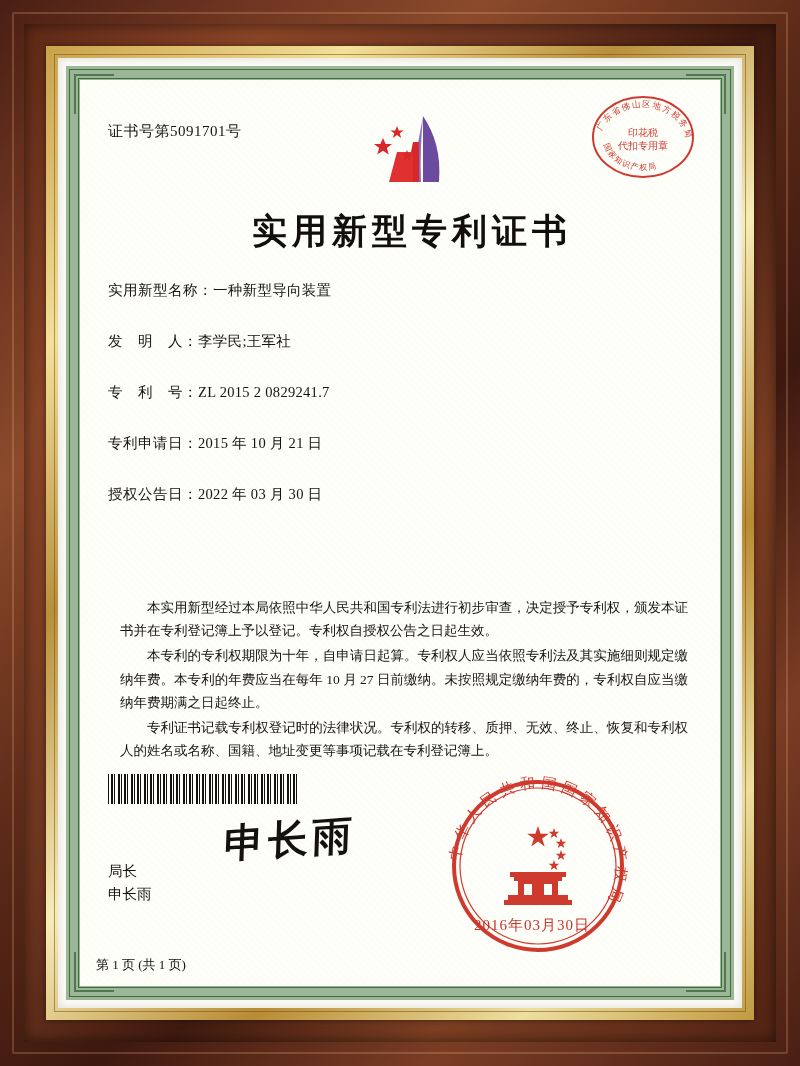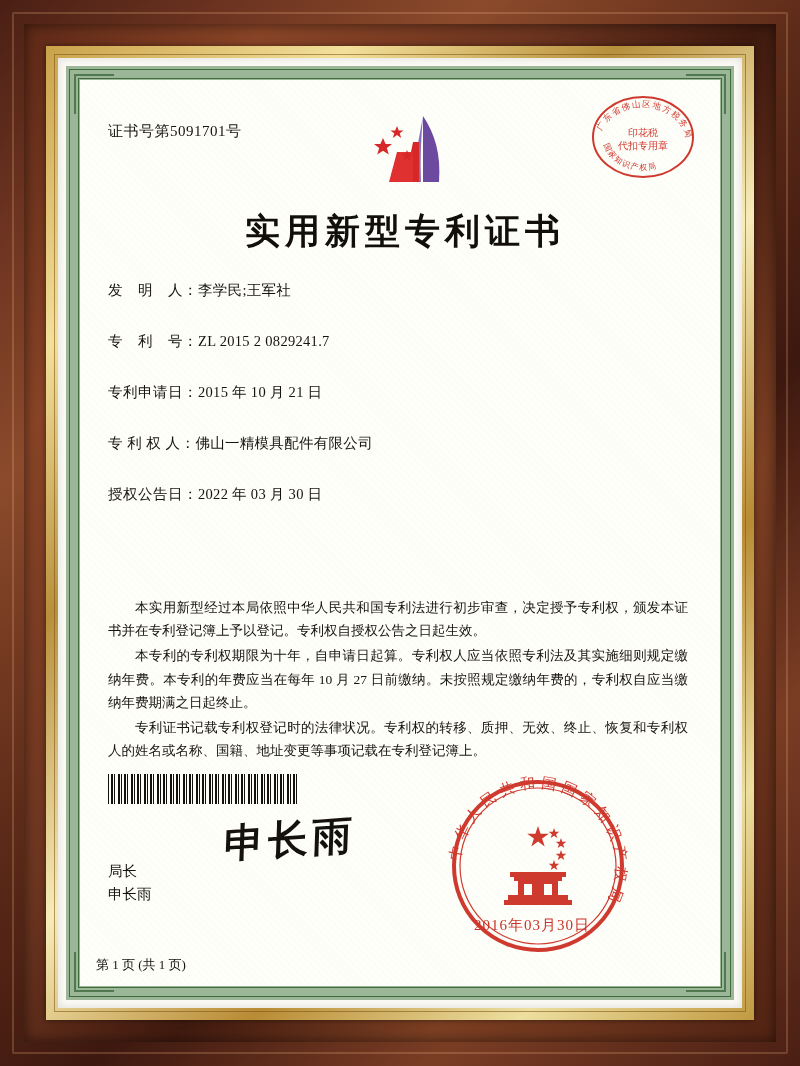--- a/index.html
+++ b/index.html
@@ -140,21 +140,21 @@
 
   
   .stamp-tr {
     position: absolute;
     right: 8px; top: 6px;
     width: 106px; height: 86px;
   }
 
   .title {
     position: absolute;
-    left: 5px; top: 120px;
+    left: 12px; top: 120px;
     width: 608px;
     text-align: center;
     font-size: 35px;
     font-weight: bold;
     letter-spacing: 5px;
     color: #120f0b;
     font-family: "DejaVu Serif", "Liberation Serif", serif;
   }
 
   .fields {
@@ -176,21 +176,21 @@
     position: absolute;
     left: 12px; top: 508px;
     width: 580px;
   }
   .para {
     font-size: 13.5px;
     line-height: 1.72;
     text-indent: 2em;
     text-align: justify;
     color: #17130e;
-    margin: 0 0 2px 0;
+    margin: 0 0 2px 12px;
   }
 
   
   .barcode {
     position: absolute;
     left: 12px; top: 686px;
     width: 190px; height: 30px;
     background-image: repeating-linear-gradient(
       to right,
       #14110d 0px, #14110d 1px,
@@ -298,30 +298,30 @@
           </text>
           <text x="53" y="42" font-size="10" fill="#cf3a2f" text-anchor="middle" font-family="'Liberation Serif',serif">印花税</text>
           <text x="53" y="55" font-size="10" fill="#cf3a2f" text-anchor="middle" font-family="'Liberation Serif',serif">代扣专用章</text>
         </svg>
       </div>
 
       <div class="title">实用新型专利证书</div>
 
       <div class="fields">
         <div class="field">
+          <span class="lbl">实用新型名称：</span><span class="val">一种新型导向装置</span>
+        </div>
+        <div class="field">
           <span class="lbl">发　明　人：</span><span class="val">李学民;王军社</span>
         </div>
         <div class="field">
           <span class="lbl">专　利　号：</span><span class="val">ZL 2015 2 0829241.7</span>
         </div>
         <div class="field">
           <span class="lbl">专利申请日：</span><span class="val">2015 年 10 月 21 日</span>
-        </div>
-        <div class="field">
-          <span class="lbl">专 利 权 人：</span><span class="val">佛山一精模具配件有限公司</span>
         </div>
         <div class="field">
           <span class="lbl">授权公告日：</span><span class="val">2022 年 03 月 30 日</span>
         </div>
       </div>
 
       <div class="para-wrap">
         <p class="para">本实用新型经过本局依照中华人民共和国专利法进行初步审查，决定授予专利权，颁发本证书并在专利登记簿上予以登记。专利权自授权公告之日起生效。</p>
         <p class="para">本专利的专利权期限为十年，自申请日起算。专利权人应当依照专利法及其实施细则规定缴纳年费。本专利的年费应当在每年 10 月 27 日前缴纳。未按照规定缴纳年费的，专利权自应当缴纳年费期满之日起终止。</p>
         <p class="para">专利证书记载专利权登记时的法律状况。专利权的转移、质押、无效、终止、恢复和专利权人的姓名或名称、国籍、地址变更等事项记载在专利登记簿上。</p>

